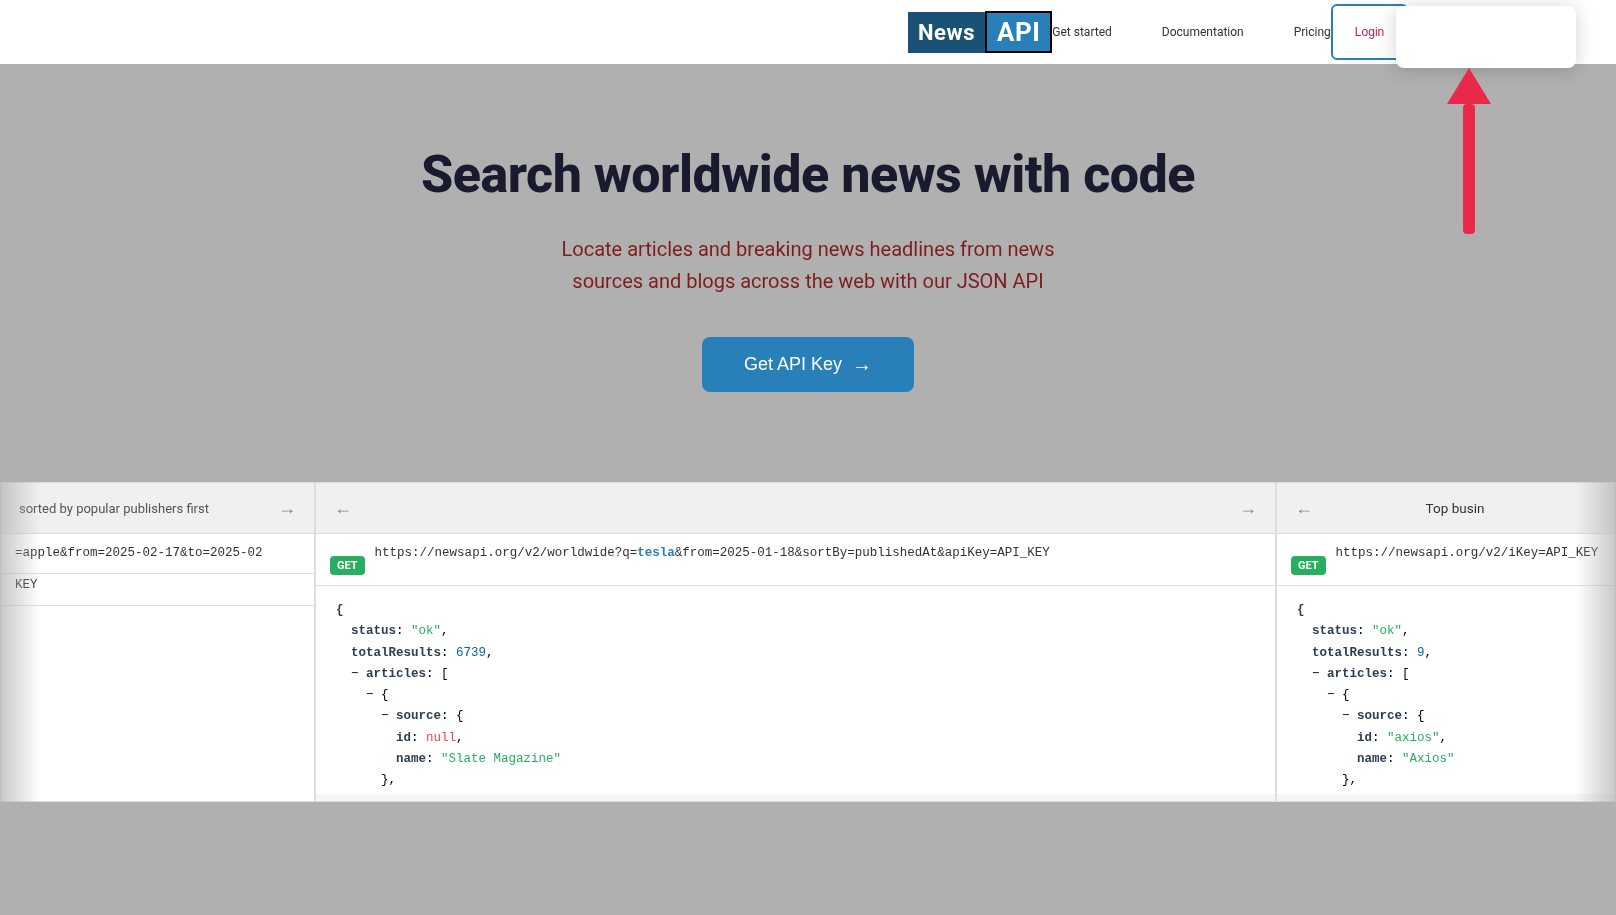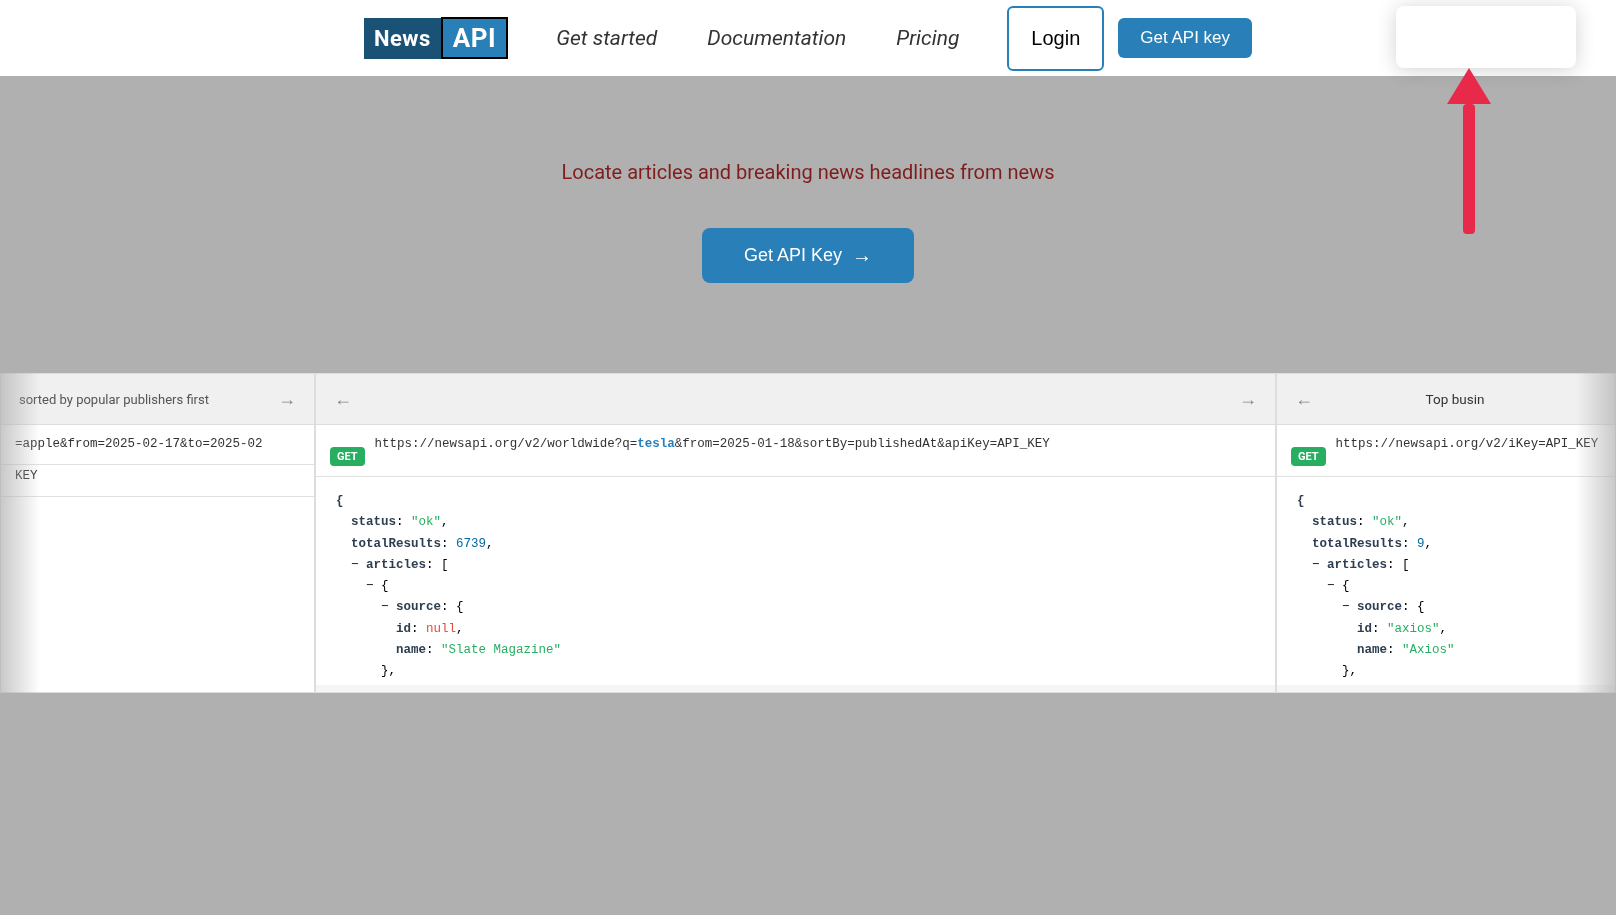--- a/index.html
+++ b/index.html
@@ -8,26 +8,25 @@
       background: #b0b0b0;
       min-height: 915px;
       overflow: hidden;
     }
 
     
     .navbar {
       background: #ffffff;
       display: flex;
       align-items: center;
-      justify-content: center;
+      justify-content: flex-end;
       padding: 0 60px;
-      height: 76px;
+      height: 64px;
       position: relative;
       z-index: 10;
-      gap: 48px;
     }
     .nav-logo {
       display: flex;
       align-items: center;
       gap: 0;
     }
     .logo-news {
       background: #1a5276;
       color: white;
       font-weight: 700;
@@ -44,35 +43,34 @@
       border: 2px solid #000000;
       letter-spacing: 0.5px;
     }
     .nav-links {
       display: flex;
       align-items: center;
       gap: 50px;
     }
     .nav-link {
       color: #333;
-      font-size: 21px;
+      font-size: 12px;
       cursor: pointer;
       text-decoration: none;
-      font-style: italic;
     }
     .nav-actions {
       display: flex;
       align-items: center;
       gap: 14px;
     }
     .btn-login {
       border: 2px solid #2980b9;
       background: transparent;
-      color: #000000;
-      font-size: 20px;
+      color: #be185d;
+      font-size: 12px;
       padding: 19px 22px;
       border-radius: 6px;
       cursor: pointer;
     }
     .btn-get-api-key {
       background: #2980b9;
       color: white;
       font-size: 17px;
       padding: 10px 22px;
       border-radius: 6px;
@@ -279,22 +277,24 @@
 
   <div class="spotlight-box"></div>
 </nav>
 
 <div class="arrow-container">
   <div class="arrow-head"></div>
   <div class="arrow-shaft"></div>
 </div>
 
 <section class="hero">
+  <h1 class="hero-title">Search worldwide news with code</h1>
   <p class="hero-subtitle">
     <span>Locate articles and breaking news headlines from news</span><br>
+    <span>sources and blogs across the web with our JSON API</span>
   </p>
   <button class="btn-hero">
     <span>Get API Key</span>
     <span class="btn-hero-arrow">→</span>
   </button>
 </section>
 
 <div class="cards-section">
 
   <div class="code-card card-partial-left">

